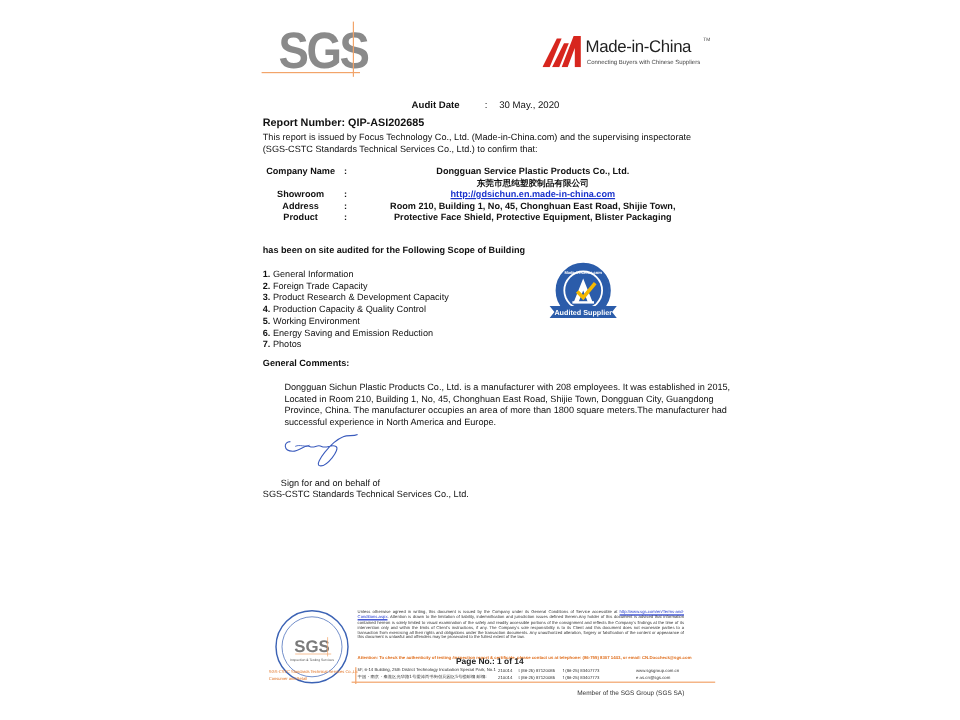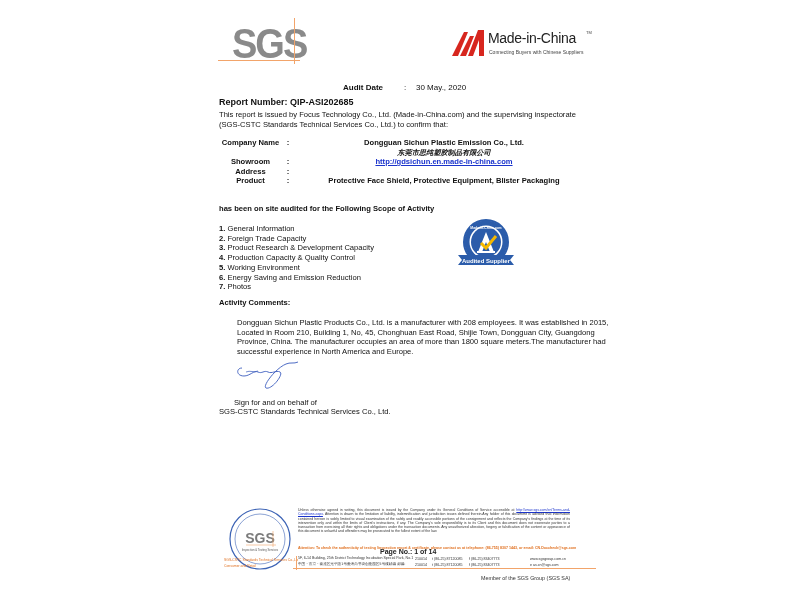--- a/index.html
+++ b/index.html
@@ -27,21 +27,21 @@
   .audit-value { left: 416px; top: 83px; font-size: 8px; }
 
   .intro { left: 219px; top: 110px; width: 380px; font-size: 7.6px; line-height: 10px; }
 
   .info-table { left: 219px; top: 138px; font-size: 7.6px; font-weight: bold; text-align: center; }
   .info-row { display: flex; line-height: 9.5px; }
   .info-row .lbl { width: 63px; }
   .info-row .colon { width: 12px; }
   .info-row .val { width: 300px; }
   .info-row .val.link { color: #1a33cc; text-decoration: underline; }
-  .info-row .cn { font-family: "DejaVu Sans", sans-serif; font-size: 7.2px; font-style: italic; }
+  .info-row .cn { font-family: "DejaVu Sans", sans-serif; font-size: 7.2px; }
 
   .scope-heading { left: 219px; top: 204px; font-size: 7.6px; font-weight: bold; }
 
   .scope-list { left: 219px; top: 224px; font-size: 7.6px; line-height: 9.7px; }
   .scope-list .num { font-weight: bold; }
 
   .badge { left: 444px; top: 218px; width: 84px; height: 56px; }
 
   .comments-heading { left: 219px; top: 298px; font-size: 7.6px; font-weight: bold; }
   .comments-body { left: 237px; top: 318px; width: 382px; font-size: 7.6px; line-height: 9.6px; }
@@ -87,48 +87,49 @@
 <div class="abs audit-label">Audit Date</div>
 <div class="abs audit-colon">:</div>
 <div class="abs audit-value">30 May., 2020</div>
 
 <div class="abs intro">This report is issued by Focus Technology Co., Ltd. (Made-in-China.com) and the supervising inspectorate (SGS-CSTC Standards Technical Services Co., Ltd.) to confirm that:</div>
 
 <div class="abs info-table">
   <div class="info-row">
     <span class="lbl">Company Name</span>
     <span class="colon">:</span>
-    <span class="val">Dongguan Sichun Plastic Emission Co., Ltd.</span>
+    <span class="val">Dongguan Service Plastic Products Co., Ltd.</span>
   </div>
   <div class="info-row">
     <span class="lbl"></span>
     <span class="colon"></span>
     <span class="val cn">东莞市思纯塑胶制品有限公司</span>
   </div>
   <div class="info-row">
     <span class="lbl">Showroom</span>
     <span class="colon">:</span>
     <span class="val link">http://gdsichun.en.made-in-china.com</span>
   </div>
   <div class="info-row">
     <span class="lbl">Address</span>
     <span class="colon">:</span>
+    <span class="val">Room 210, Building 1, No, 45, Chonghuan East Road, Shijie Town,</span>
   </div>
   <div class="info-row">
     <span class="lbl"></span>
     <span class="colon"></span>
   </div>
   <div class="info-row">
     <span class="lbl">Product</span>
     <span class="colon">:</span>
     <span class="val">Protective Face Shield, Protective Equipment, Blister Packaging</span>
   </div>
 </div>
 
-<div class="abs scope-heading">has been on site audited for the Following Scope of Activity</div>
+<div class="abs scope-heading">has been on site audited for the Following Scope of Building</div>
 
 <div class="abs scope-list">
   <div><span class="num">1.</span> <span>General Information</span></div>
   <div><span class="num">2.</span> <span>Foreign Trade Capacity</span></div>
   <div><span class="num">3.</span> <span>Product Research &amp; Development Capacity</span></div>
   <div><span class="num">4.</span> <span>Production Capacity &amp; Quality Control</span></div>
   <div><span class="num">5.</span> <span>Working Environment</span></div>
   <div><span class="num">6.</span> <span>Energy Saving and Emission Reduction</span></div>
   <div><span class="num">7.</span> <span>Photos</span></div>
 </div>
@@ -140,21 +141,21 @@
     <circle cx="42" cy="24" r="15" fill="#2b5caa"></circle>
     <text x="42" y="10.5" font-size="3.4" fill="#ffffff" text-anchor="middle" font-family="Liberation Sans, sans-serif" font-weight="bold">Made-in-China.com</text>
     <polygon points="34,34 42,14 50,34 46,34 42,24 38,34" fill="#ffffff"></polygon>
     <rect x="33" y="33" width="18" height="2" fill="#ffffff"></rect>
     <polyline points="37,25 42,30 52,18" fill="none" stroke="#f5b800" stroke-width="3"></polyline>
     <path d="M14,37 L70,37 L66,42 L70,47 L14,47 L18,42 Z" fill="#2b5caa"></path>
     <text x="42" y="44.5" font-size="6" fill="#ffffff" text-anchor="middle" font-family="Liberation Sans, sans-serif" font-weight="bold">Audited Supplier</text>
   </svg>
 </div>
 
-<div class="abs comments-heading">Activity Comments:</div>
+<div class="abs comments-heading">General Comments:</div>
 <div class="abs comments-body">Dongguan Sichun Plastic Products Co., Ltd. is a manufacturer with 208 employees. It was established in 2015, Located in Room 210, Building 1, No, 45, Chonghuan East Road, Shijie Town, Dongguan City, Guangdong Province, China. The manufacturer occupies an area of more than 1800 square meters.The manufacturer had successful experience in North America and Europe.</div>
 
 <div class="abs signature">
   <svg width="72" height="40" viewBox="0 0 72 40">
     <path d="M10,14 C4,14 4,22 12,22 C18,22 22,16 26,18 C30,20 32,16 36,18 C40,20 44,16 48,18 C52,20 40,36 34,34 C30,32 44,14 54,10 C58,8 62,10 66,8" fill="none" stroke="#3a5bbd" stroke-width="0.9"></path>
     <path d="M14,18 C18,16 22,19 26,17" fill="none" stroke="#3a5bbd" stroke-width="0.7"></path>
   </svg>
 </div>
 
 <div class="abs sign-1">Sign for and on behalf of</div>

